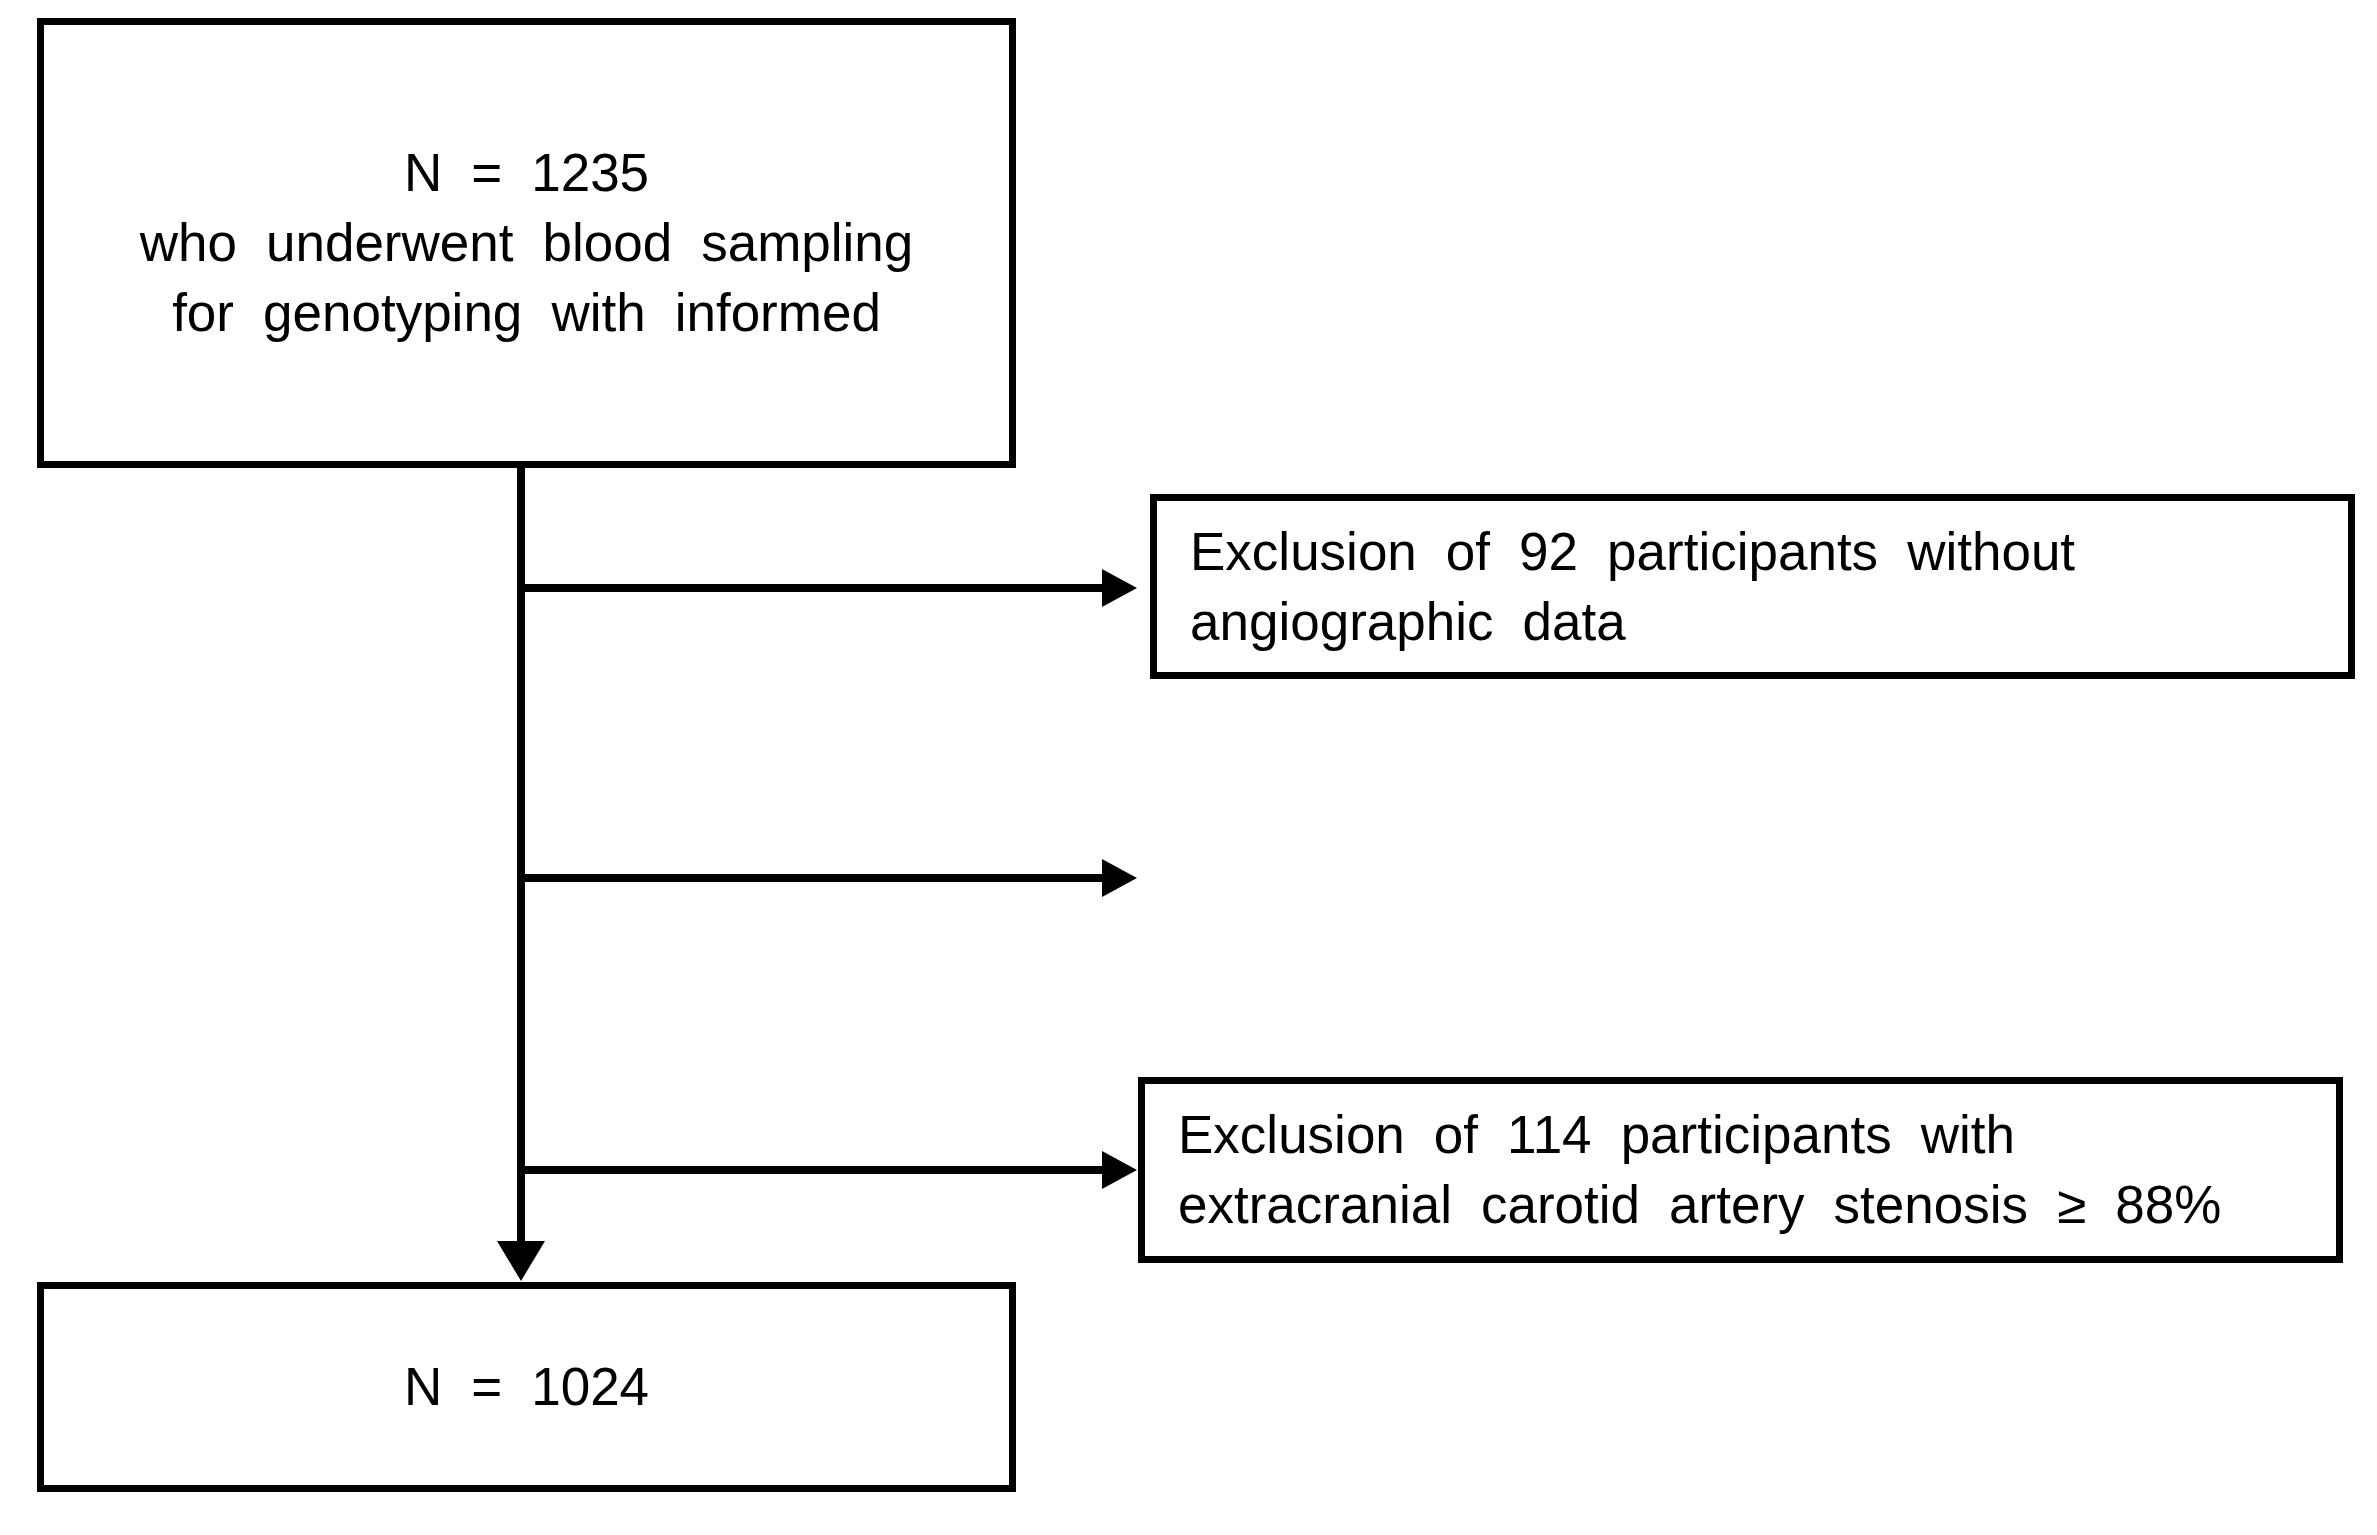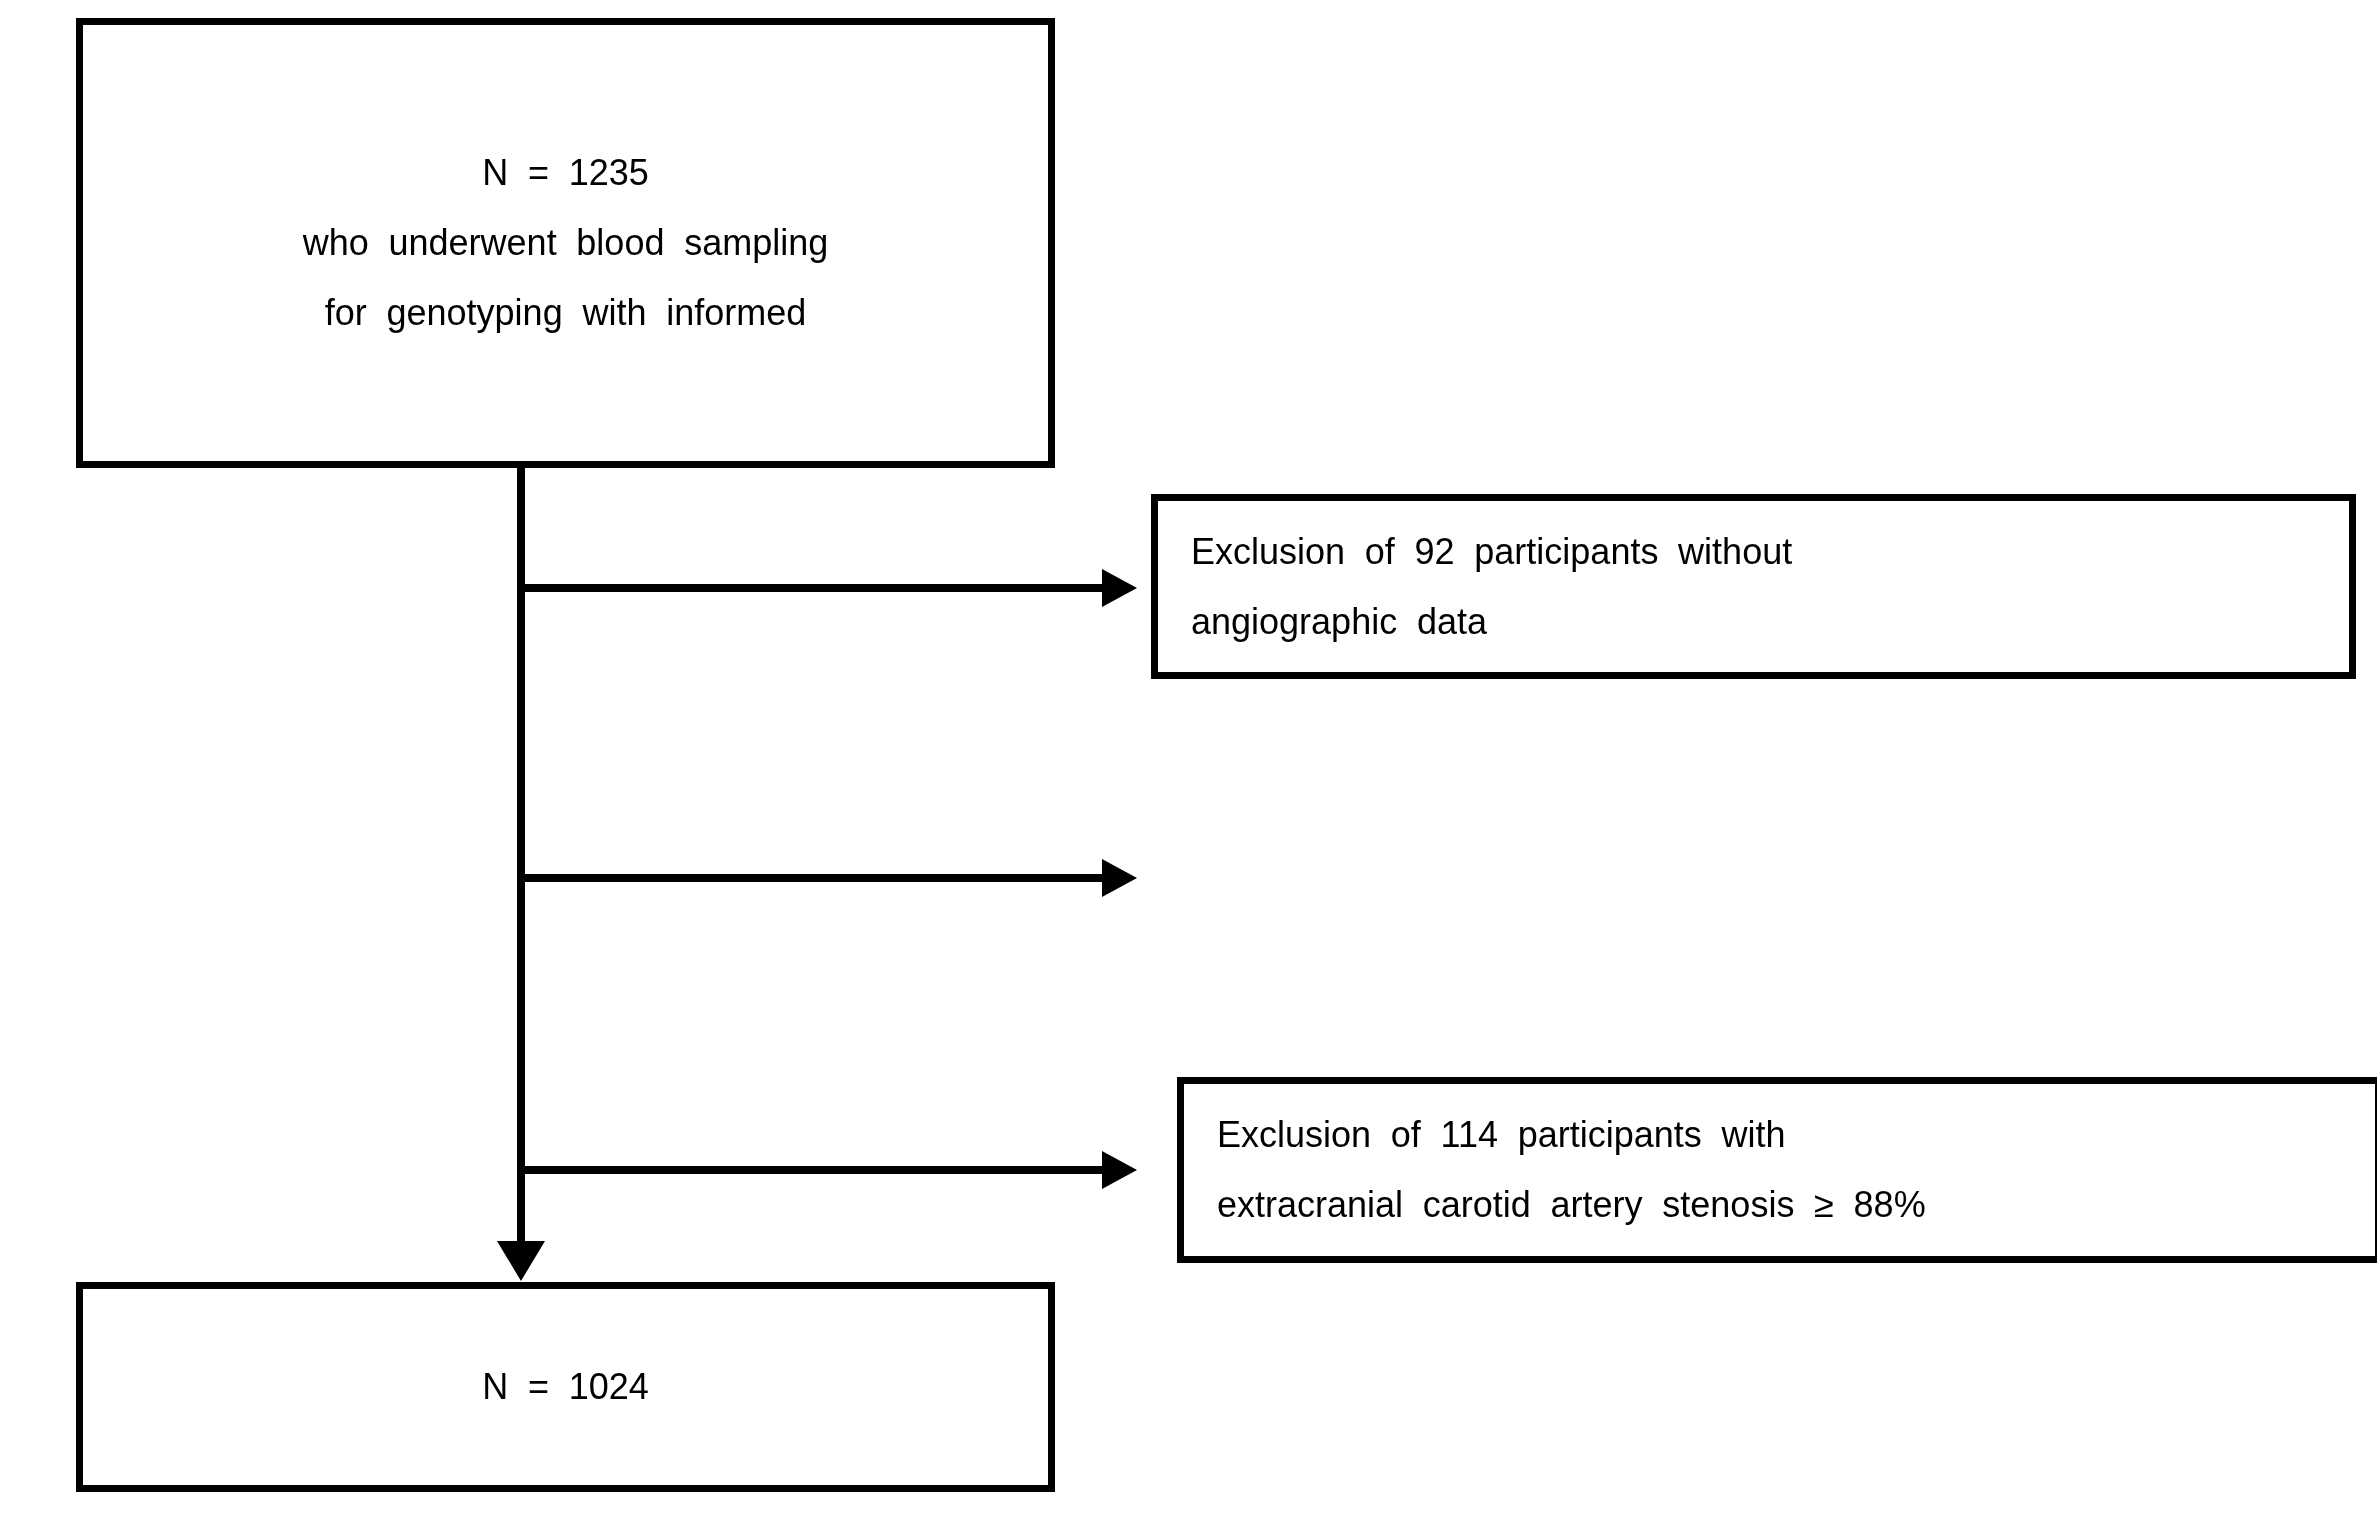--- a/index.html
+++ b/index.html
@@ -17,42 +17,41 @@
     overflow: hidden;
   }
   .box {
     position: absolute;
     box-sizing: border-box;
     border: 7.5px solid #000000;
     background: #ffffff;
     display: flex;
     flex-direction: column;
     justify-content: center;
-    font-size: 36px;
+    font-size: 53px;
     line-height: 70px;
-    margin-left: 39px;
   }
   .box .line {
     white-space: nowrap;
     word-spacing: 0.27em;
   }
   .box-centered {
     align-items: center;
     text-align: center;
   }
   .box-left {
     align-items: flex-start;
     text-align: left;
     padding-left: 33px;
     padding-right: 19px;
   }
   
   .node-top    { left: 37px;   top: 17.6px;   width: 979px; height: 450px; }
   .node-bottom { left: 37px;   top: 1282px; width: 979px; height: 210px; }
-  .node-excl1  { left: 1112px; top: 494px;  width: 1205px; height: 185px; }
+  .node-excl1  { left: 1150px; top: 494px;  width: 1205px; height: 185px; }
   .node-excl2  { left: 1138px; top: 737px; width: 1205px; height: 287px; }
   .node-excl3  { left: 1138px; top: 1077px; width: 1205px; height: 186px; }
   
   .conn {
     position: absolute;
     background: #000000;
   }
   .vline { left: 517px; top: 467px; width: 7.5px; height: 781px; }
   .hline { height: 7.5px; left: 520px; width: 584px; }
   .hline-1 { top: 584px; }

